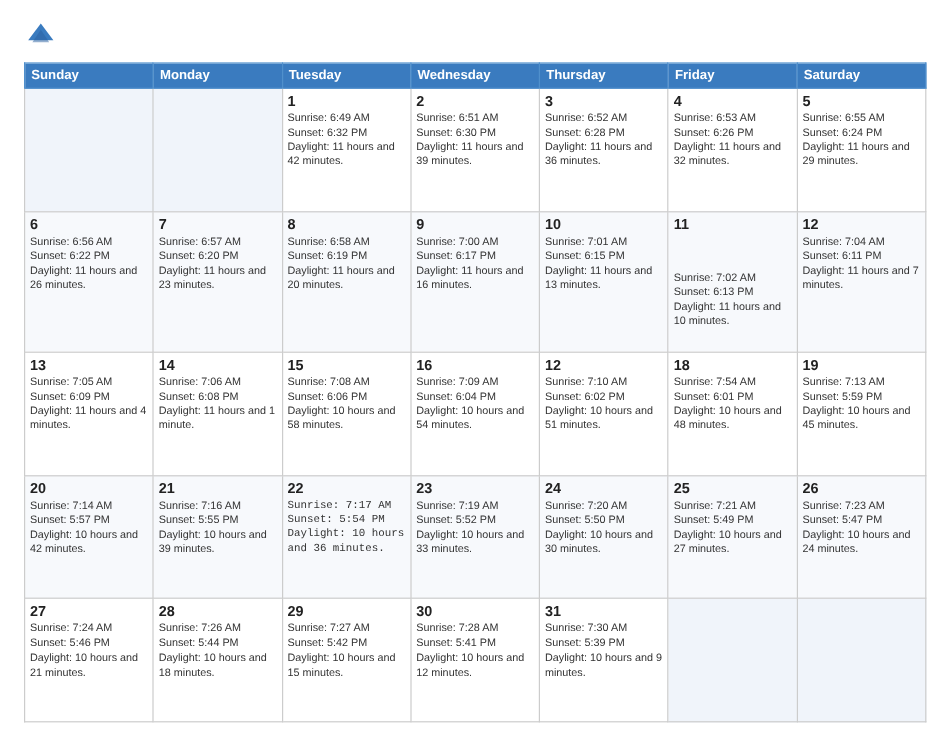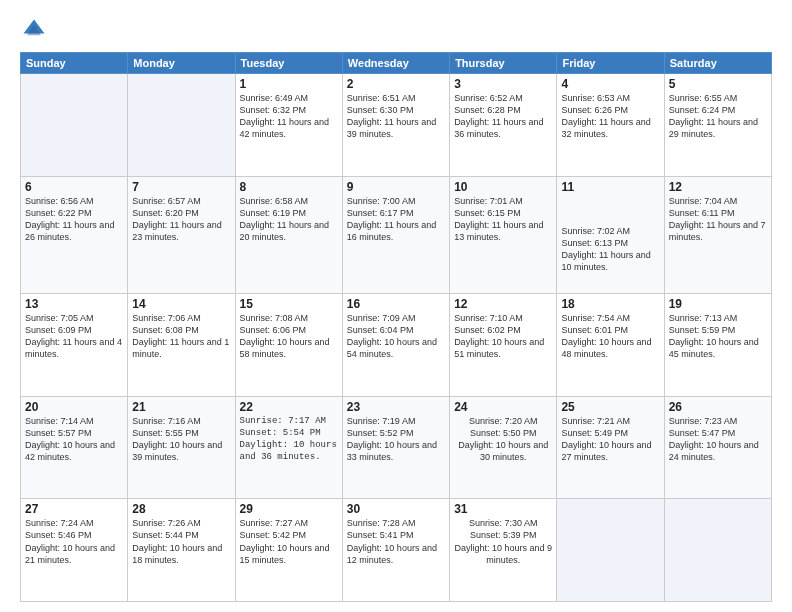--- a/index.html
+++ b/index.html
@@ -283,21 +283,21 @@
 Daylight: 10 hours and 36 minutes.</div>
           </td>
           <td>
             <span class="day-number">23</span>
             <div class="day-info" style="white-space: pre-line;">Sunrise: 7:19 AM
 Sunset: 5:52 PM
 Daylight: 10 hours and 33 minutes.</div>
           </td>
           <td>
             <span class="day-number">24</span>
-            <div class="day-info" style="white-space: pre-line; text-align: center;">Sunrise: 7:20 AM
+            <div class="day-info" style="white-space: pre-line;">Sunrise: 7:20 AM
 Sunset: 5:50 PM
 Daylight: 10 hours and 30 minutes.</div>
           </td>
           <td>
             <span class="day-number">25</span>
             <div class="day-info" style="white-space: pre-line;">Sunrise: 7:21 AM
 Sunset: 5:49 PM
 Daylight: 10 hours and 27 minutes.</div>
           </td>
           <td>
@@ -327,21 +327,21 @@
 Daylight: 10 hours and 15 minutes.</div>
           </td>
           <td>
             <span class="day-number">30</span>
             <div class="day-info" style="white-space: pre-line;">Sunrise: 7:28 AM
 Sunset: 5:41 PM
 Daylight: 10 hours and 12 minutes.</div>
           </td>
           <td>
             <span class="day-number">31</span>
-            <div class="day-info" style="white-space: pre-line; text-align: center;">Sunrise: 7:30 AM
+            <div class="day-info" style="white-space: pre-line;">Sunrise: 7:30 AM
 Sunset: 5:39 PM
 Daylight: 10 hours and 9 minutes.</div>
           </td>
           <td class="empty-cell"></td>
           <td class="empty-cell"></td>
         </tr>
       </tbody>
   </table>
 </div>
 

